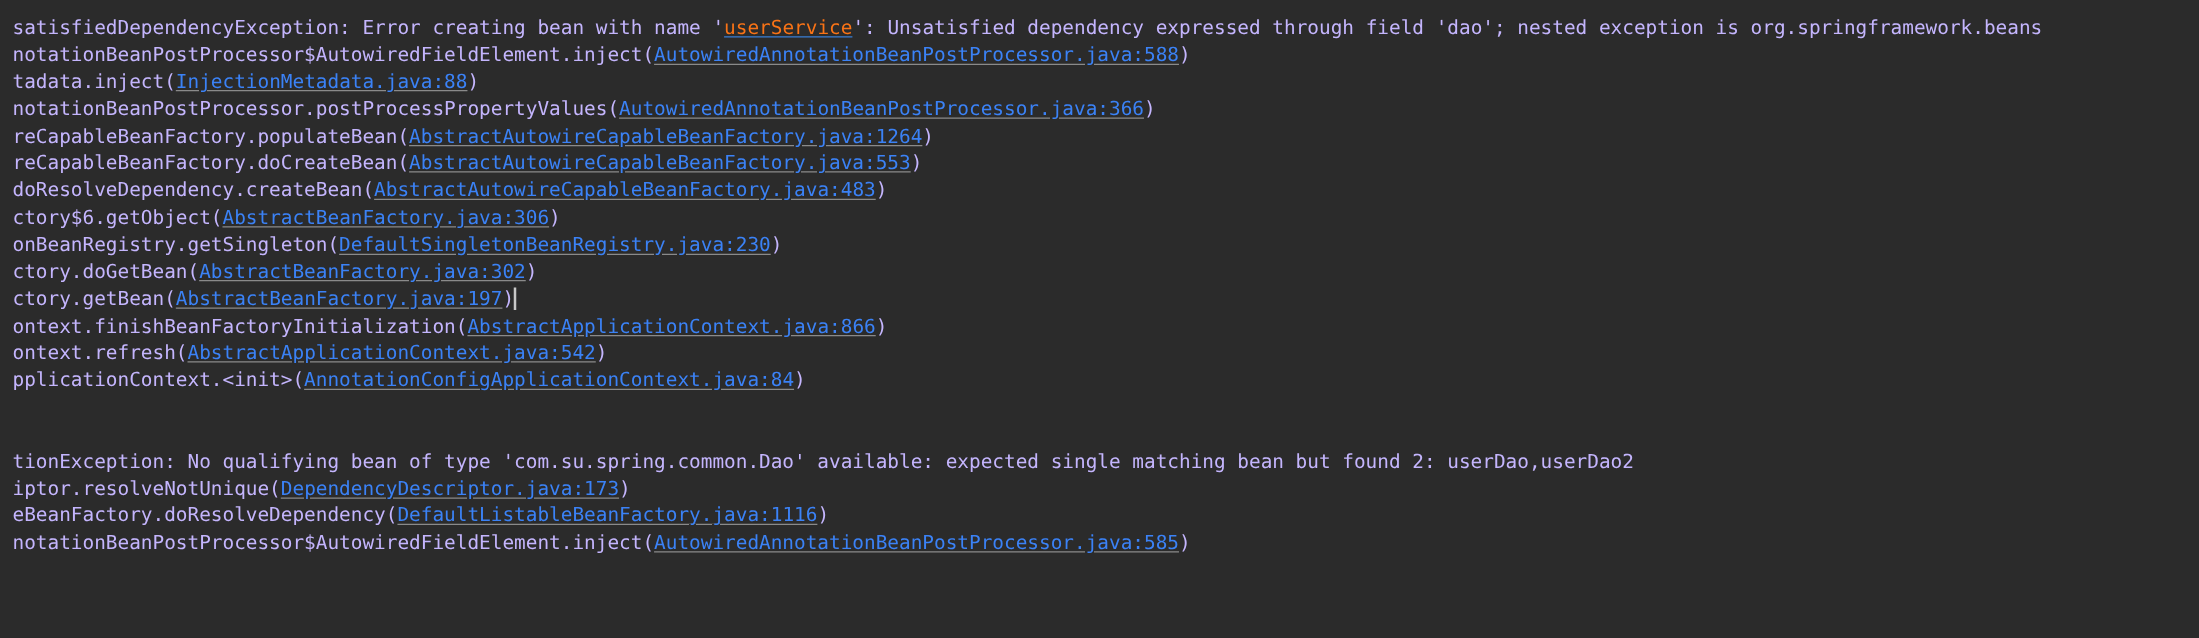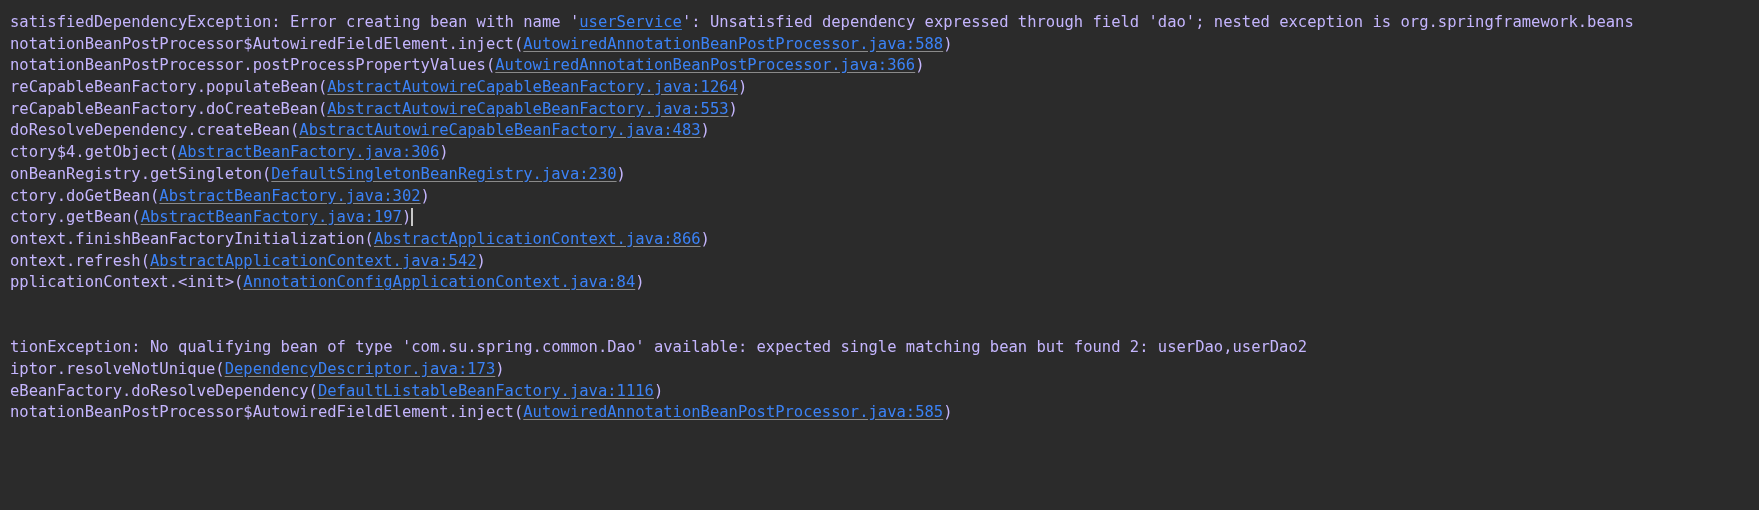--- a/index.html
+++ b/index.html
@@ -43,46 +43,47 @@
     color: #c4b5fd;
   }
   .link {
     color: #3b82f6;
     text-decoration: underline;
     text-underline-offset: 2px;
     text-decoration-color: #8a8a8a;
     cursor: pointer;
   }
   .bluelink {
-    color: #3b82f6;
+    color: #f97316;
     text-decoration: underline;
     text-underline-offset: 2px;
     text-decoration-color: #3a7fd5;
     cursor: pointer;
   }
   .caret {
     display: inline-block;
     width: 2px;
     height: 18px;
     background: #c8c8c8;
     vertical-align: -4px;
     margin-left: 0px;
   }
 </style>
 </head>
 <body>
 
 <div id="console">
     <div class="line"><span class="seg err">satisfiedDependencyException: Error creating bean with name </span><span class="seg err">'</span><span class="seg bluelink">userService</span><span class="seg err">': Unsatisfied dependency expressed through field 'dao'; nested exception is org.springframework.beans</span></div>
     <div class="line"><span class="seg err">notationBeanPostProcessor$AutowiredFieldElement.inject(</span><span class="seg link">AutowiredAnnotationBeanPostProcessor.java:588</span><span class="seg err">)</span></div>
+    <div class="line"><span class="seg err">tadata.inject(</span><span class="seg link">InjectionMetadata.java:88</span><span class="seg err">)</span></div>
     <div class="line"><span class="seg err">notationBeanPostProcessor.postProcessPropertyValues(</span><span class="seg link">AutowiredAnnotationBeanPostProcessor.java:366</span><span class="seg err">)</span></div>
     <div class="line"><span class="seg err">reCapableBeanFactory.populateBean(</span><span class="seg link">AbstractAutowireCapableBeanFactory.java:1264</span><span class="seg err">)</span></div>
     <div class="line"><span class="seg err">reCapableBeanFactory.doCreateBean(</span><span class="seg link">AbstractAutowireCapableBeanFactory.java:553</span><span class="seg err">)</span></div>
     <div class="line"><span class="seg err">doResolveDependency.createBean(</span><span class="seg link">AbstractAutowireCapableBeanFactory.java:483</span><span class="seg err">)</span></div>
-    <div class="line"><span class="seg err">ctory$4.getObject(</span><span class="seg link">AbstractBeanFactory.java:306</span><span class="seg err">)</span></div>
+    <div class="line"><span class="seg err">ctory$6.getObject(</span><span class="seg link">AbstractBeanFactory.java:306</span><span class="seg err">)</span></div>
     <div class="line"><span class="seg err">onBeanRegistry.getSingleton(</span><span class="seg link">DefaultSingletonBeanRegistry.java:230</span><span class="seg err">)</span></div>
     <div class="line"><span class="seg err">ctory.doGetBean(</span><span class="seg link">AbstractBeanFactory.java:302</span><span class="seg err">)</span></div>
     <div class="line"><span class="seg err">ctory.getBean(</span><span class="seg link">AbstractBeanFactory.java:197</span><span class="seg err">)</span><span class="caret"></span></div>
     <div class="line"><span class="seg err">ontext.finishBeanFactoryInitialization(</span><span class="seg link">AbstractApplicationContext.java:866</span><span class="seg err">)</span></div>
     <div class="line"><span class="seg err">ontext.refresh(</span><span class="seg link">AbstractApplicationContext.java:542</span><span class="seg err">)</span></div>
     <div class="line"><span class="seg err">pplicationContext.&lt;init&gt;(</span><span class="seg link">AnnotationConfigApplicationContext.java:84</span><span class="seg err">)</span></div>
     <div class="line blank"></div>
     <div class="line blank"></div>
     <div class="line"><span class="seg err">tionException: No qualifying bean of type 'com.su.spring.common.Dao' available: expected single matching bean but found 2: userDao,userDao2</span></div>
     <div class="line"><span class="seg err">iptor.resolveNotUnique(</span><span class="seg link">DependencyDescriptor.java:173</span><span class="seg err">)</span></div>

